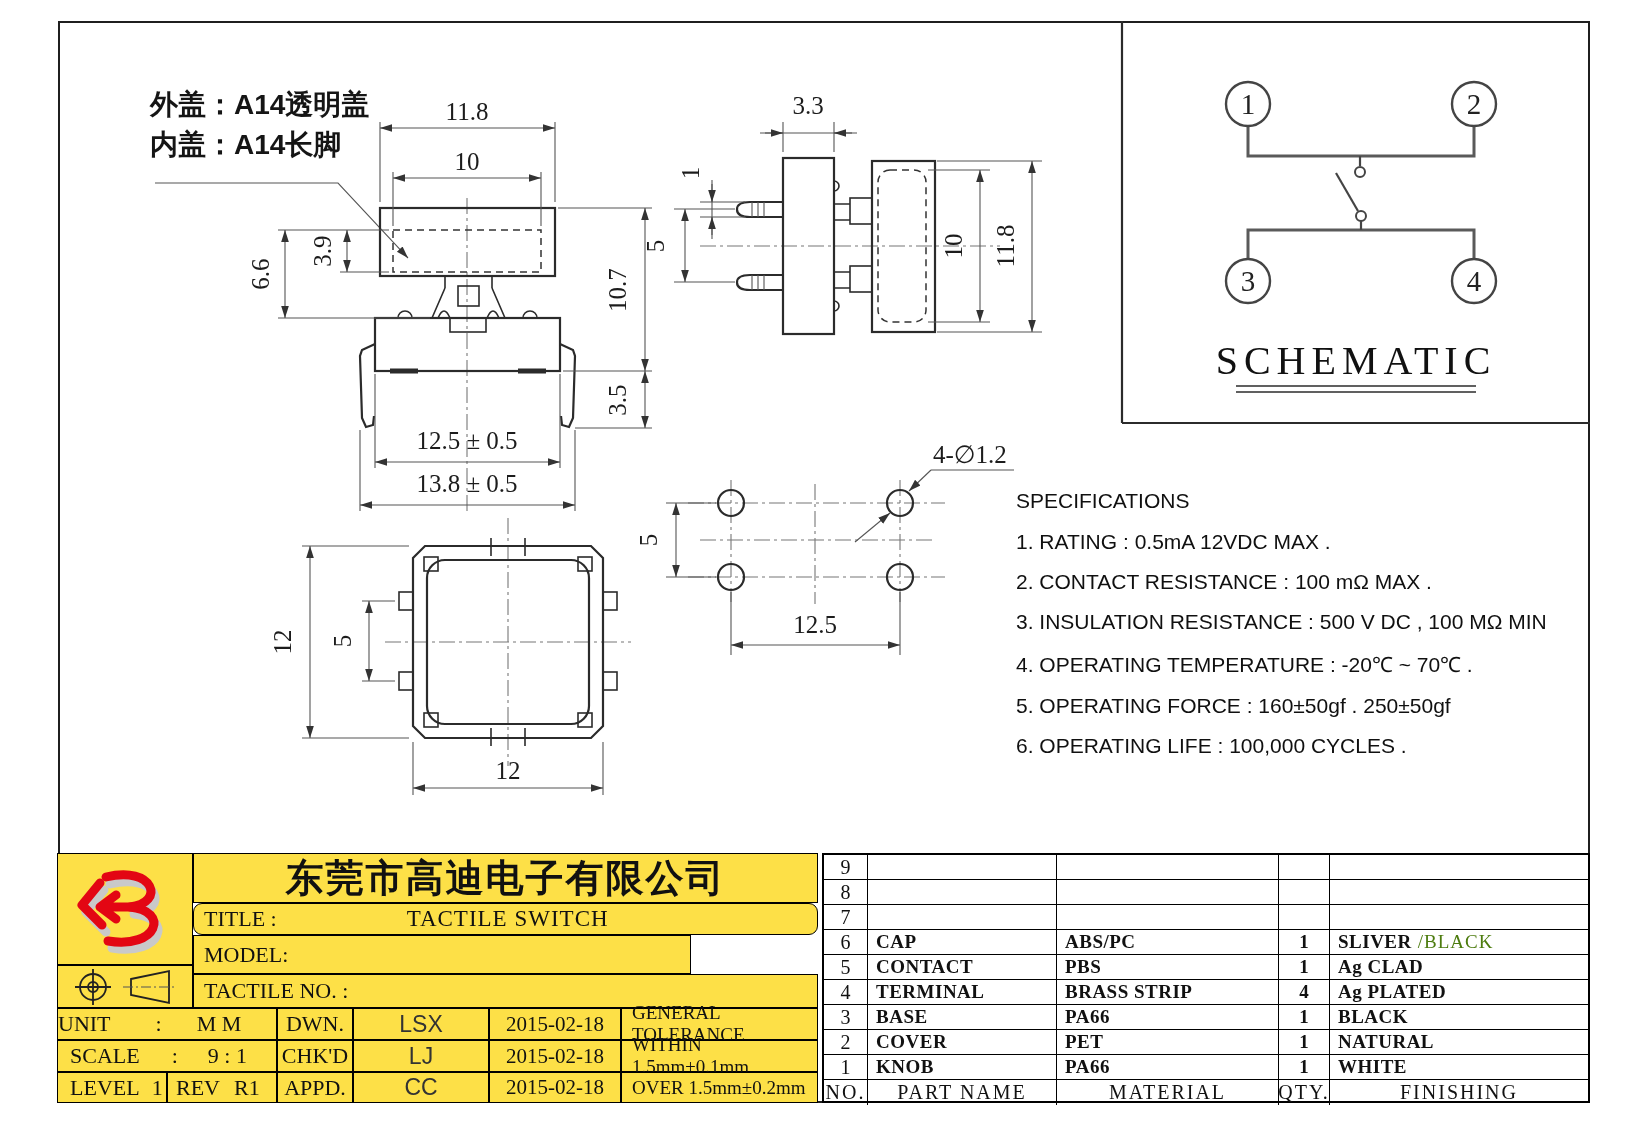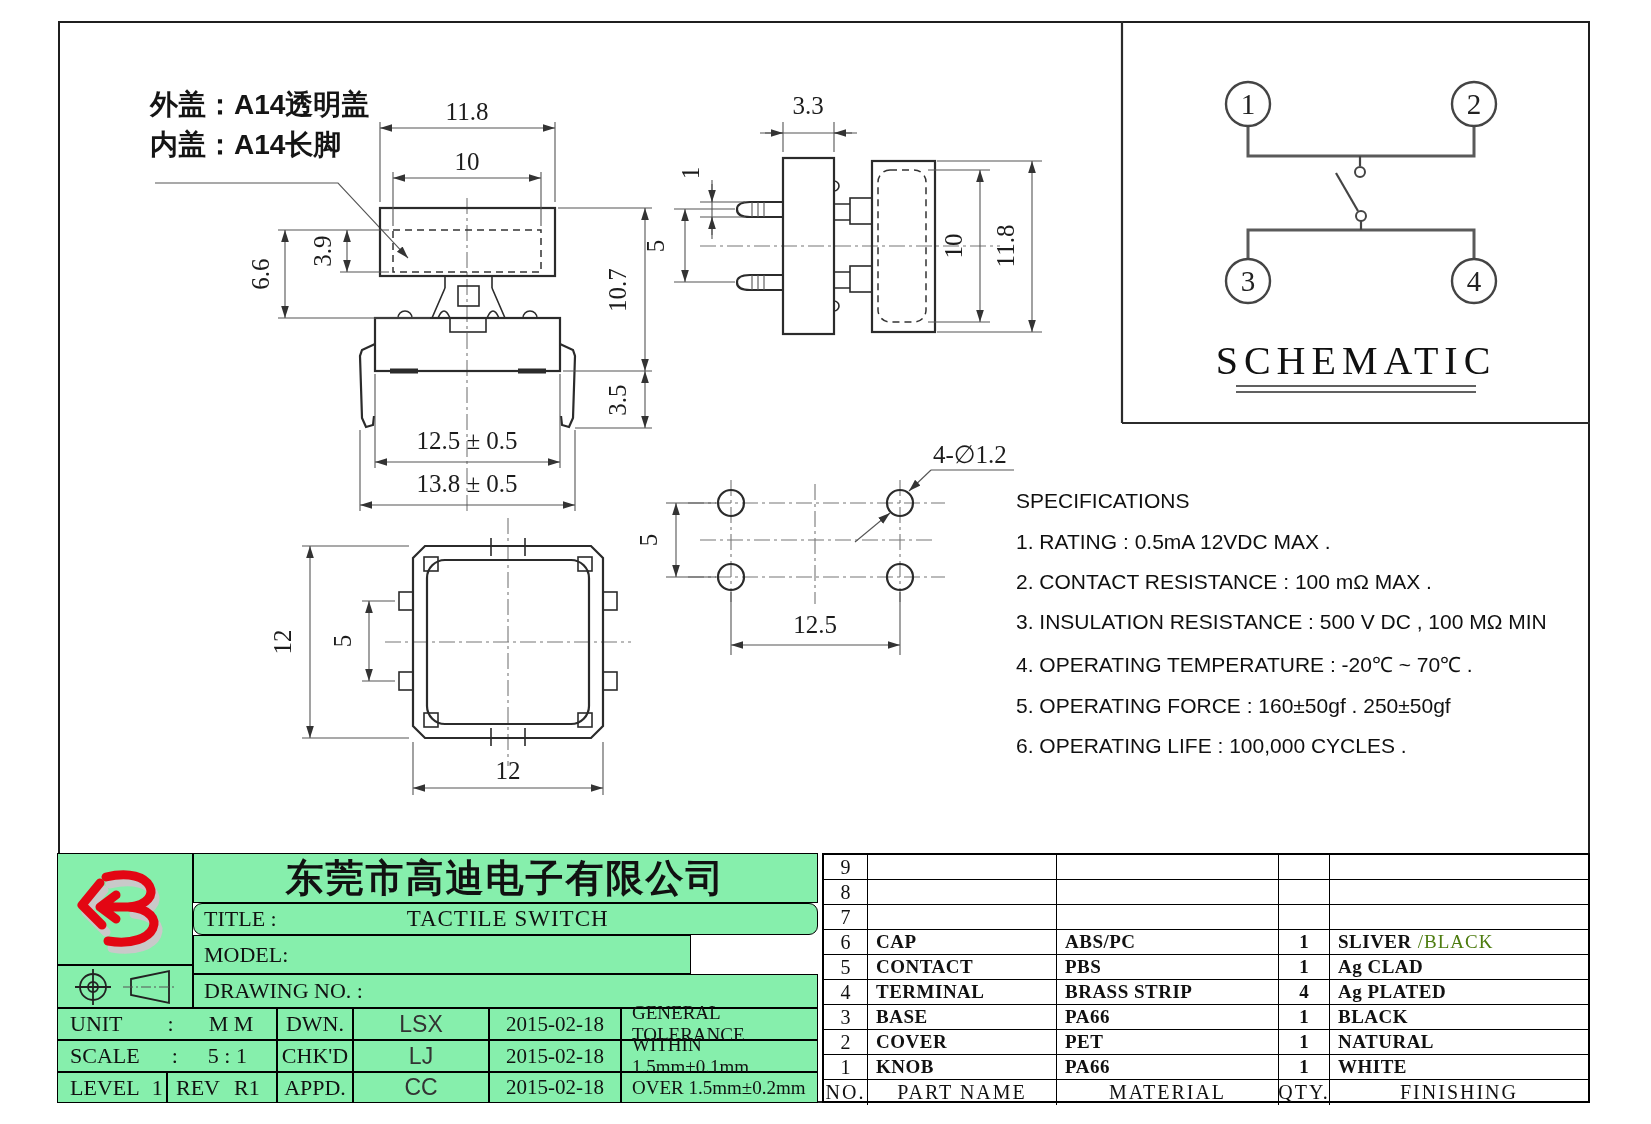--- a/index.html
+++ b/index.html
@@ -27,21 +27,21 @@
   .annot{position:absolute;left:150px;top:85px;font-size:28px;font-weight:600;
     line-height:40px;font-family:"Liberation Sans", sans-serif;color:#151515;}
   
   .specs{position:absolute;left:1016px;top:489px;width:578px;
     font-family:"Liberation Sans", sans-serif;font-size:21px;color:#101010;white-space:nowrap;}
   .specs .sp-title{margin-bottom:17px;}
   .specs .sp-item{margin-bottom:16px;}
   
   .tb{position:absolute;left:57px;top:853px;width:761px;height:250px;}
   .cell{position:absolute;border:1.5px solid #000;box-sizing:border-box;display:flex;
-    align-items:center;font-family:"Liberation Serif", serif;color:#111;background:#86efac;}
+    align-items:center;font-family:"Liberation Serif", serif;color:#111;background:#fde047;}
   .company{justify-content:center;font-size:38px;font-weight:bold;
     font-family:"Liberation Sans", sans-serif;letter-spacing:2px;}
   .lbl{font-size:22px;}
   .pad{padding-left:10px;}
   .ctr{justify-content:center;}
   .name{font-family:"Liberation Sans", sans-serif;font-size:23px;color:#333;}
   .date{font-size:21px;}
   .tol{font-size:19px;}
   .tval{font-size:23px;letter-spacing:1px;margin-left:130px;}
   
@@ -329,36 +329,36 @@
       </g>
       <path d="M58 21 H112" stroke="#555" stroke-width="1.2" stroke-dasharray="10 3 2 3" fill="none"></path>
     </svg>
   </div>
   <div class="cell company" style="left:136px;top:0;width:625px;height:50px;">东莞市高迪电子有限公司</div>
   <div class="cell lbl" style="left:136px;top:50px;width:625px;height:32px;border-radius:9px;">
     <span class="pad">TITLE :</span>
     <span class="tval">TACTILE SWITCH</span>
   </div>
   <div class="cell lbl pad" style="left:136px;top:82px;width:498px;height:39px;">MODEL:</div>
-  <div class="cell lbl pad" style="left:136px;top:121px;width:625px;height:34px;">DRAWING NO. :</div>
+  <div class="cell lbl pad" style="left:136px;top:121px;width:625px;height:34px;">TACTILE NO. :</div>
 
   <div class="cell lbl" style="left:0;top:155px;width:220px;height:32px;">
-    <span style="margin-left:12px">UNIT</span>
+    <span style="">UNIT</span>
     <span style="margin-left:45px">:</span>
     <span style="margin-left:35px">M M</span>
   </div>
   <div class="cell lbl ctr" style="left:220px;top:155px;width:76px;height:32px;">DWN.</div>
   <div class="cell name ctr" style="left:296px;top:155px;width:136px;height:32px;">LSX</div>
   <div class="cell date ctr" style="left:432px;top:155px;width:132px;height:32px;">2015-02-18</div>
   <div class="cell tol pad" style="left:564px;top:155px;width:197px;height:32px;">GENERAL TOLERANCE</div>
 
   <div class="cell lbl" style="left:0;top:187px;width:220px;height:32px;">
     <span style="margin-left:12px">SCALE</span>
     <span style="margin-left:32px">:</span>
-    <span style="margin-left:30px">5 : 1</span>
+    <span style="margin-left:30px">9 : 1</span>
   </div>
   <div class="cell lbl ctr" style="left:220px;top:187px;width:76px;height:32px;">CHK'D</div>
   <div class="cell name ctr" style="left:296px;top:187px;width:136px;height:32px;">LJ</div>
   <div class="cell date ctr" style="left:432px;top:187px;width:132px;height:32px;">2015-02-18</div>
   <div class="cell tol pad" style="left:564px;top:187px;width:197px;height:32px;">WITHIN 1.5mm±0.1mm</div>
 
   <div class="cell lbl" style="left:0;top:219px;width:110px;height:31px;">
     <span style="margin-left:12px">LEVEL</span>
     <span style="margin-left:12px">1</span>
   </div>

